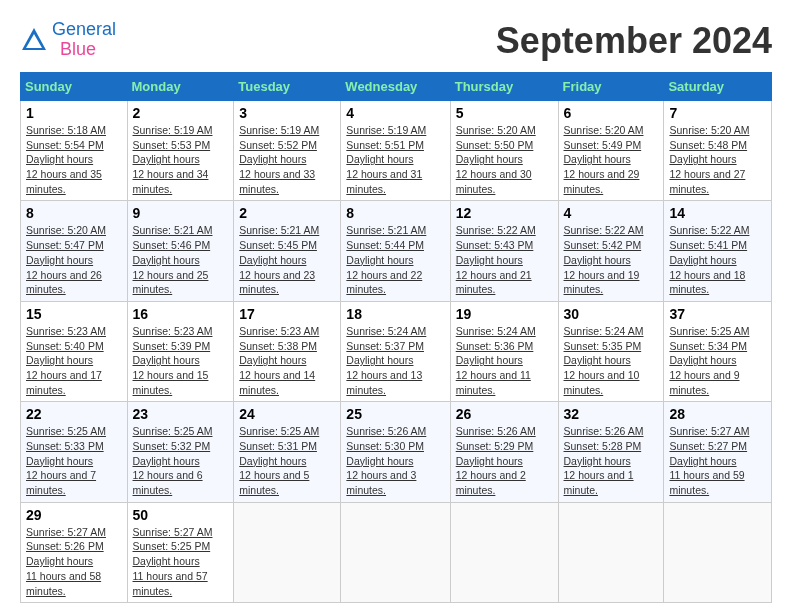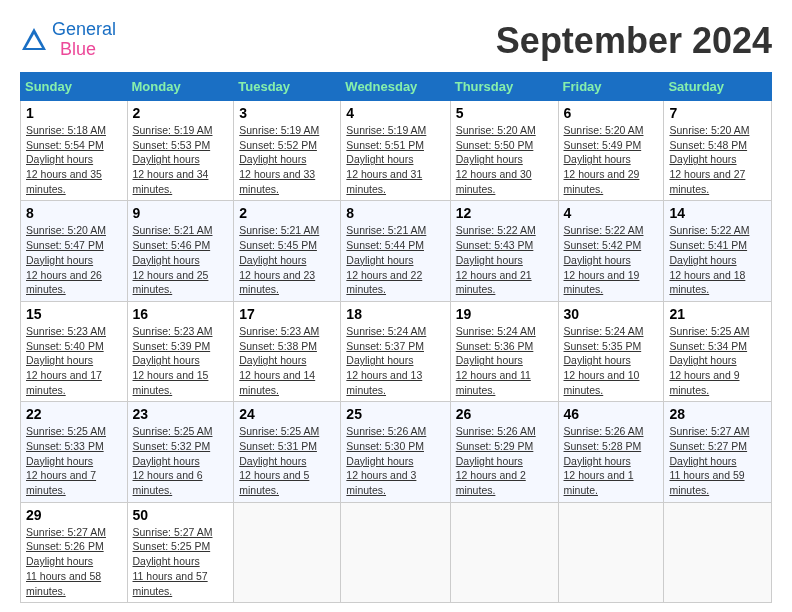--- a/index.html
+++ b/index.html
@@ -292,21 +292,21 @@
         <td>
         <span class="day-num">30</span>
         <div class="day-info">
           Sunrise: 5:24 AM<br>
           Sunset: 5:35 PM<br>
           Daylight hours<br>
           12 hours and 10 minutes.
         </div>
       </td>
         <td>
-        <span class="day-num">21</span>
+        <span class="day-num">37</span>
         <div class="day-info">
           Sunrise: 5:25 AM<br>
           Sunset: 5:34 PM<br>
           Daylight hours<br>
           12 hours and 9 minutes.
         </div>
       </td>
       </tr>
       <tr>
         <td>
@@ -348,21 +348,21 @@
         <td>
         <span class="day-num">26</span>
         <div class="day-info">
           Sunrise: 5:26 AM<br>
           Sunset: 5:29 PM<br>
           Daylight hours<br>
           12 hours and 2 minutes.
         </div>
       </td>
         <td>
-        <span class="day-num">46</span>
+        <span class="day-num">32</span>
         <div class="day-info">
           Sunrise: 5:26 AM<br>
           Sunset: 5:28 PM<br>
           Daylight hours<br>
           12 hours and 1 minute.
         </div>
       </td>
         <td>
         <span class="day-num">28</span>
         <div class="day-info">

